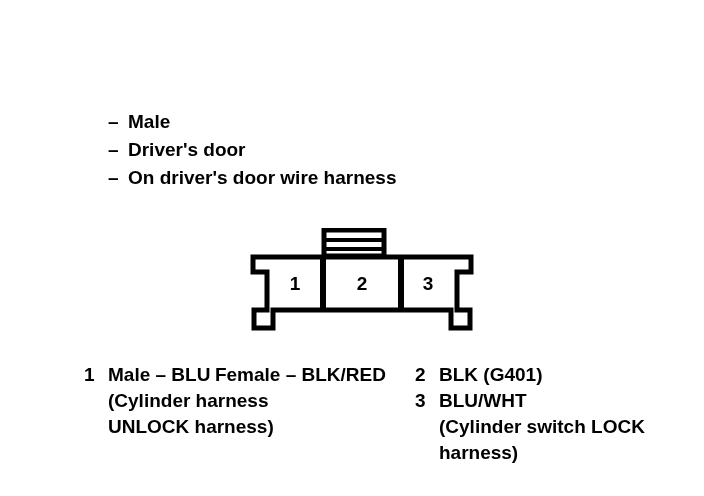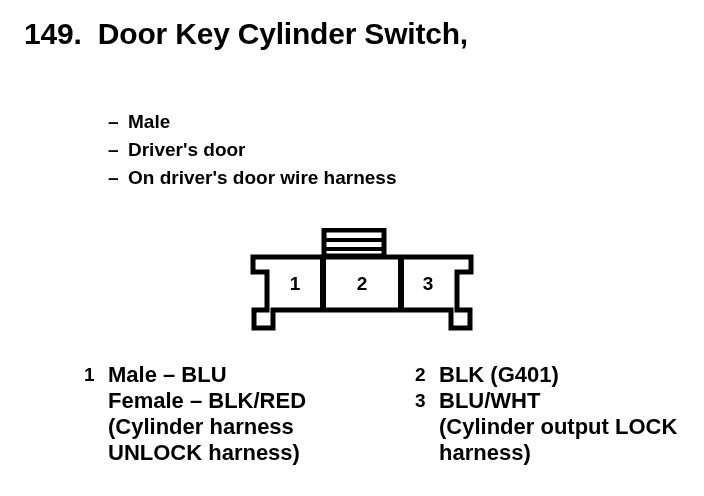--- a/index.html
+++ b/index.html
@@ -104,31 +104,30 @@
     font-size: 19px;
     font-weight: bold;
     line-height: 26px;
     text-align: left;
   }
   .pin-lines {
     flex: 1 1 auto;
     min-width: 0;
   }
   .pin-line {
-    font-size: 22px;
+    font-size: 19px;
     font-weight: bold;
     line-height: 26px;
     white-space: pre;
   }
 </style>
 </head>
 <body>
 
 <div class="title-block">
-  <span class="title-line title-line-1">149.  Door Key Cylinder Switch,</span>
 </div>
 
 <div class="bullets">
   <div class="bullet-row">
     <span class="bullet-dash">–</span>
     <span class="bullet-text">Male</span>
   </div>
   <div class="bullet-row">
     <span class="bullet-dash">–</span>
     <span class="bullet-text">Driver's door</span>
@@ -197,19 +196,19 @@
     <div class="pin-entry">
       <span class="pin-number">2</span>
       <span class="pin-lines">
         <span class="pin-line">BLK (G401)</span>
       </span>
     </div>
     <div class="pin-entry">
       <span class="pin-number">3</span>
       <span class="pin-lines">
         <span class="pin-line">BLU/WHT</span>
-        <span class="pin-line">(Cylinder output LOCK</span>
+        <span class="pin-line">(Cylinder switch LOCK</span>
         <span class="pin-line">harness)</span>
       </span>
     </div>
   </div>
 
 </div>
 
 </body></html>

